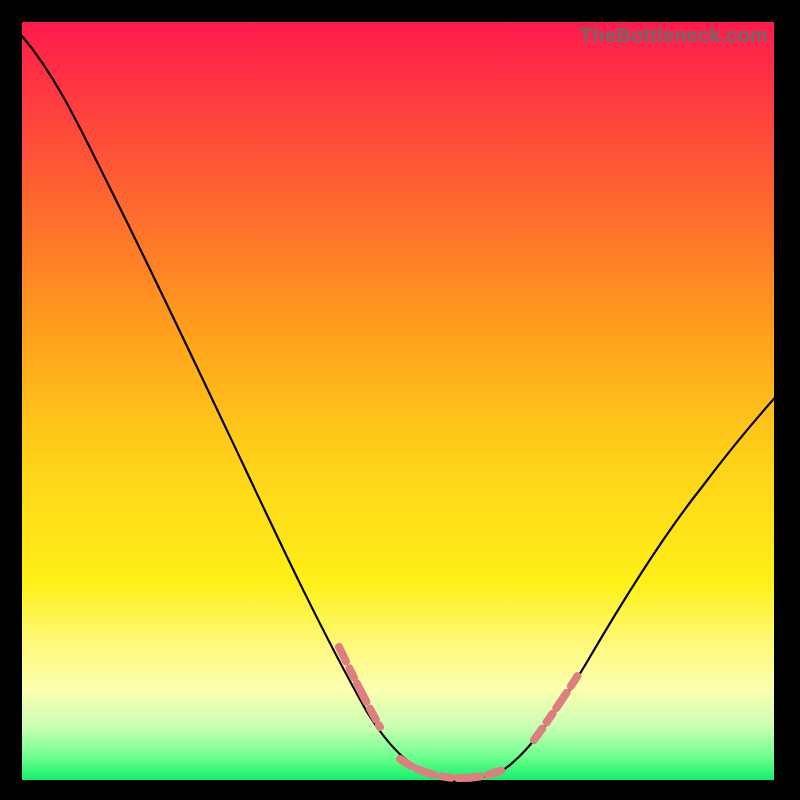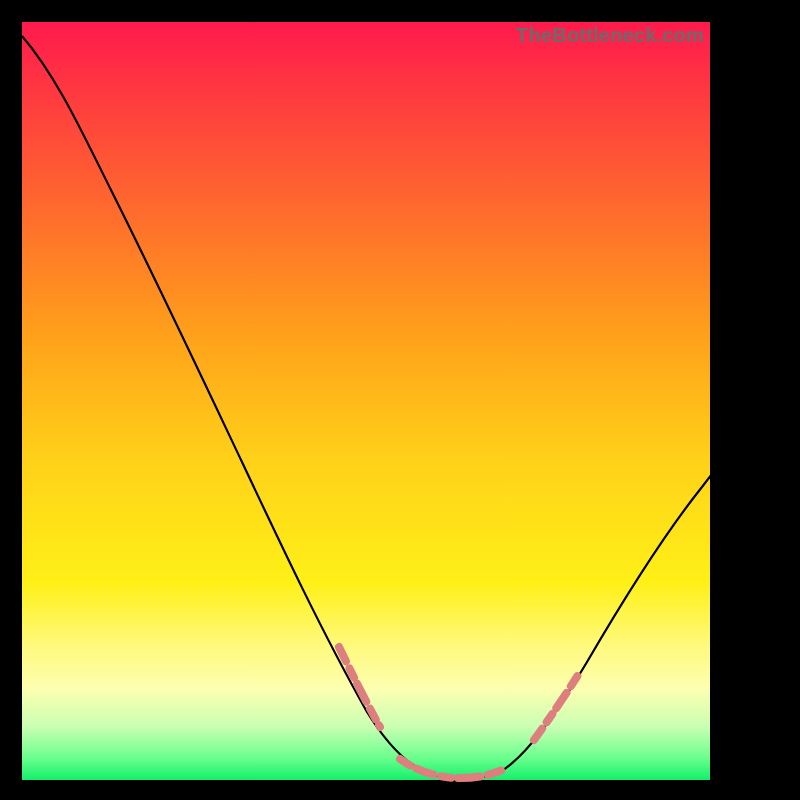--- a/index.html
+++ b/index.html
@@ -14,21 +14,21 @@
   .frame {
     position: relative;
     width: 800px;
     height: 800px;
     background: #000;
   }
   .plot-area {
     position: absolute;
     left: 22px;
     top: 22px;
-    width: 688px;
+    width: 752px;
     height: 758px;
     
     background: linear-gradient(to bottom,
       #ff1a4d 0%,
       #ff3b3f 10%,
       #ff6b2d 25%,
       #ffa31a 42%,
       #ffd219 58%,
       #fff017 74%,
       #fff97a 82%,

